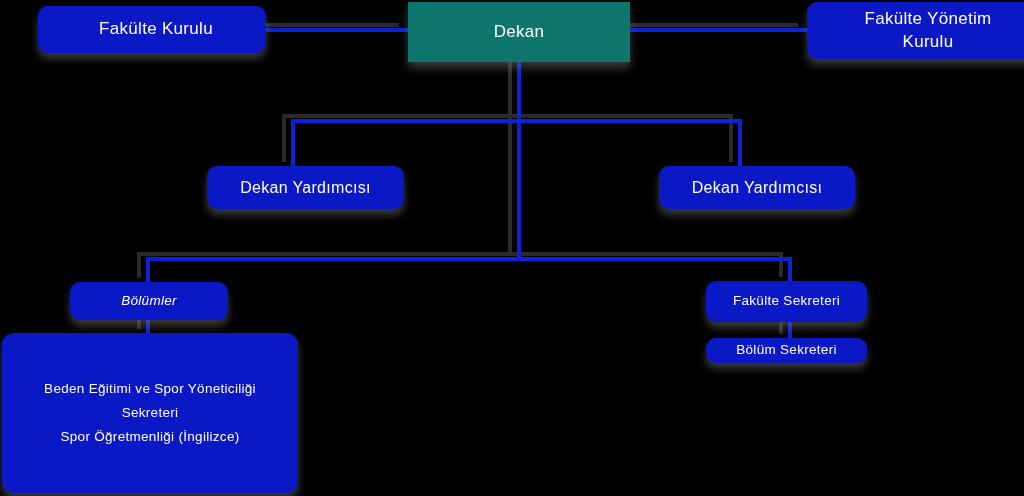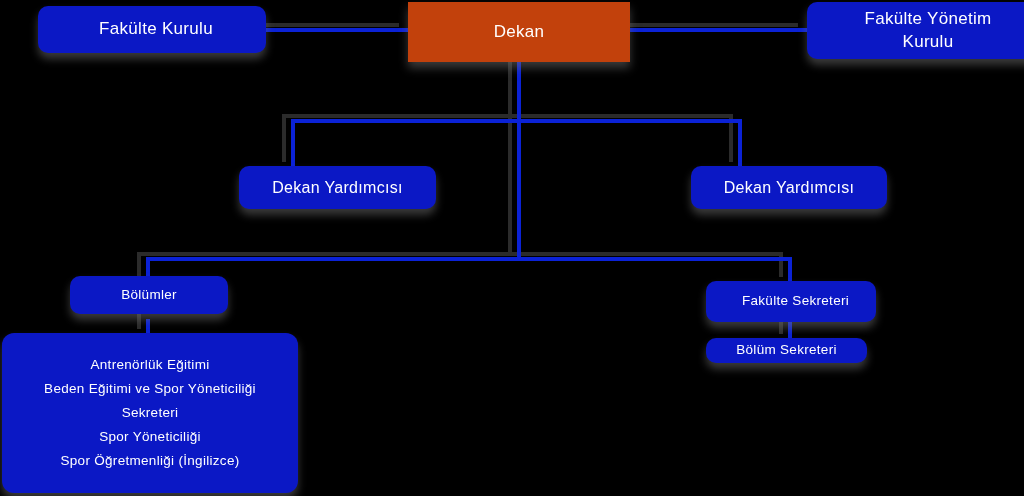--- a/index.html
+++ b/index.html
@@ -35,35 +35,35 @@
     display: flex;
     align-items: center;
     justify-content: center;
     text-align: center;
     letter-spacing: 0.3px;
     box-shadow: 0 6px 9px rgba(115,115,115,0.5);
     z-index: 2;
     line-height: 1.35;
   }
   .node.gray {
-    background: #c2410c;
+    background: #0f766e;
     border-radius: 0;
   }
   .fs-17 { font-size: 17px; }
-  .fs-16 { font-size: 16px; margin-left: 32px; }
+  .fs-16 { font-size: 16px; }
   .fs-14 { font-size: 13.5px; }
 
   #node-fakulte-kurulu        { left: 38px;  top: 6px;   width: 220px; height: 47px; padding-left: 8px; }
   #node-dekan                 { left: 408px; top: 2px;   width: 222px; height: 60px; }
   #node-fakulte-yonetim       { left: 807px; top: 2px;   width: 242px; height: 57px; }
   #node-fakulte-yonetim span  { display: inline-block; max-width: 165px; }
   #node-dy-left               { left: 207px; top: 166px; width: 197px; height: 43px; }
   #node-dy-right              { left: 659px; top: 166px; width: 196px; height: 43px; }
-  #node-bolumler              { left: 70px;  top: 276px; width: 158px; height: 38px; }
-  #node-fakulte-sekreteri     { left: 706px; top: 281px; width: 161px; height: 41px; padding-left: 9px; }
+  #node-bolumler              { left: 70px;  top: 282px; width: 158px; height: 38px; font-style: italic; }
+  #node-fakulte-sekreteri     { left: 706px; top: 281px; width: 161px; height: 41px; }
   #node-bolum-sekreteri       { left: 706px; top: 338px; width: 161px; height: 25px; }
   #node-bolumler-list {
     left: 2px; top: 333px; width: 296px; height: 160px;
     border-radius: 12px;
     flex-direction: column;
     justify-content: center;
   }
   .list-row {
     height: 24px;
     line-height: 24px;
@@ -128,20 +128,18 @@
 
   <div class="node fs-14" id="node-fakulte-sekreteri">
     <span>Fakülte Sekreteri</span>
   </div>
 
   <div class="node fs-14" id="node-bolum-sekreteri">
     <span>Bölüm Sekreteri</span>
   </div>
 
   <div class="node fs-14" id="node-bolumler-list">
-    <div class="list-row">Antrenörlük Eğitimi</div>
     <div class="list-row">Beden Eğitimi ve Spor Yöneticiliği</div>
     <div class="list-row">Sekreteri</div>
-    <div class="list-row">Spor Yöneticiliği</div>
     <div class="list-row">Spor Öğretmenliği (İngilizce)</div>
   </div>
 
 </div>
 
 </body></html>

